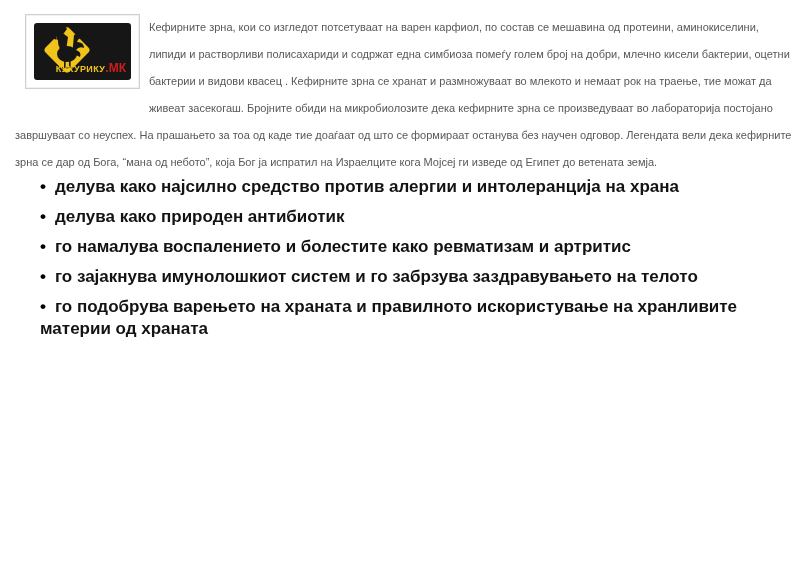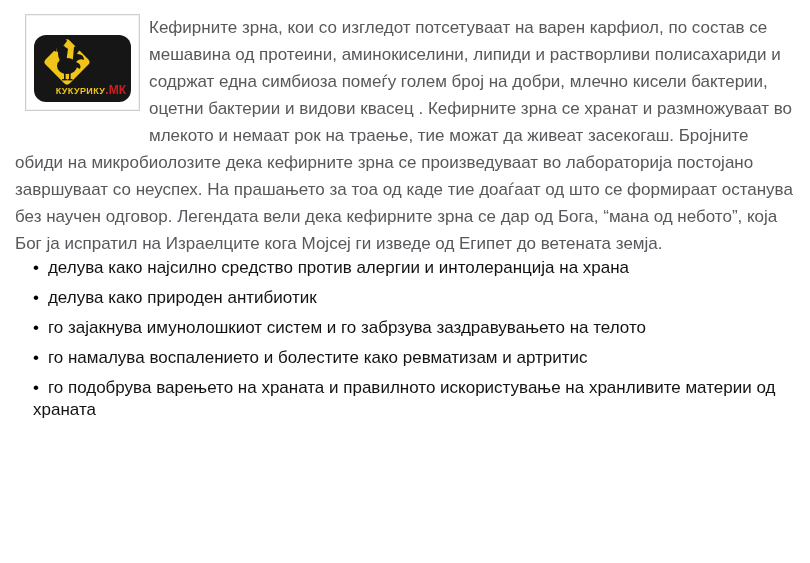--- a/index.html
+++ b/index.html
@@ -18,24 +18,23 @@
     float: left;
     margin: 0 9px 12px 10px;
     border: 1px solid #cfcfcf;
     background: #ffffff;
     padding: 8px;
     box-shadow: inset 0 0 0 1px #f2f2f2;
   }
   .logo-box {
     position: relative;
     width: 97px;
-    height: 67px;
+    height: 57px;
     background: #161616;
-    border-radius: 12px;
-    margin-top: 12px;
+    border-radius: 3px;
   }
   .logo-box svg { position: absolute; left: 4px; top: 2px; }
   .logo-text {
     position: absolute;
     right: 5px;
     bottom: 5px;
     white-space: nowrap;
     line-height: 1;
   }
   .logo-main {
@@ -45,43 +44,43 @@
     letter-spacing: 0.4px;
   }
   .logo-suffix {
     color: #cf1d1d;
     font-weight: bold;
     font-size: 12px;
   }
   
   .intro, .benefits-intro {
     margin: 0;
-    font-size: 17px;
+    font-size: 11px;
     line-height: 27px;
     color: #56585b;
   }
   .section-heading {
     clear: none;
     margin: 10px 0 40px 0;
     font-size: 19px;
     line-height: 24px;
     font-weight: bold;
     color: #3e4450;
   }
   .benefits-intro { margin-bottom: 8px; }
   ul.benefits {
     margin: 0;
     padding: 0 0 0 18px;
     list-style: none;
   }
   ul.benefits li {
-    margin: 0 0 8px 0;
+    margin: 0 0 8px 7px;
     font-size: 17px;
     line-height: 22px;
-    font-weight: normal;
+    font-weight: bold;
     color: #131313;
   }
   .bullet {
     display: inline-block;
     margin-right: 9px;
     font-size: 17px;
     color: #000000;
   }
 </style>
 </head>
@@ -122,18 +121,18 @@
     </div>
   </div>
 
   <p class="intro">Кефирните зрна, кои со изгледот потсетуваат на варен карфиол, по состав се мешавина од протеини, аминокиселини, липиди и растворливи полисахариди и содржат една симбиоза помеѓу голем број на добри, млечно кисели бактерии, оцетни бактерии и видови квасец . Кефирните зрна се хранат и размножуваат во млекото и немаат рок на траење, тие можат да живеат засекогаш. Бројните обиди на микробиолозите дека кефирните зрна се произведуваат во лабораторија постојано завршуваат со неуспех. На прашањето за тоа од каде тие доаѓаат од што се формираат останува без научен одговор. Легендата вели дека кефирните зрна се дар од Бога, “мана од небото”, која Бог ја испратил на Израелците кога Мојсеј ги изведе од Египет до ветената земја.</p>
 
 
 
   <ul class="benefits">
     <li><span class="bullet">•</span><span>делува како најсилно средство против алергии и интолеранција на храна</span></li>
     <li><span class="bullet">•</span><span>делува како природен антибиотик</span></li>
+    <li><span class="bullet">•</span><span>го намалува воспалението и болестите како ревматизам и артритис</span></li>
     <li><span class="bullet">•</span><span>го зајакнува имунолошкиот систем и го забрзува заздравувањето на телото</span></li>
-    <li><span class="bullet">•</span><span>го намалува воспалението и болестите како ревматизам и артритис</span></li>
     <li><span class="bullet">•</span><span>го подобрува варењето на храната и правилното искористување на хранливите материи од храната</span></li>
   </ul>
 
 </div>
 
 </body></html>

